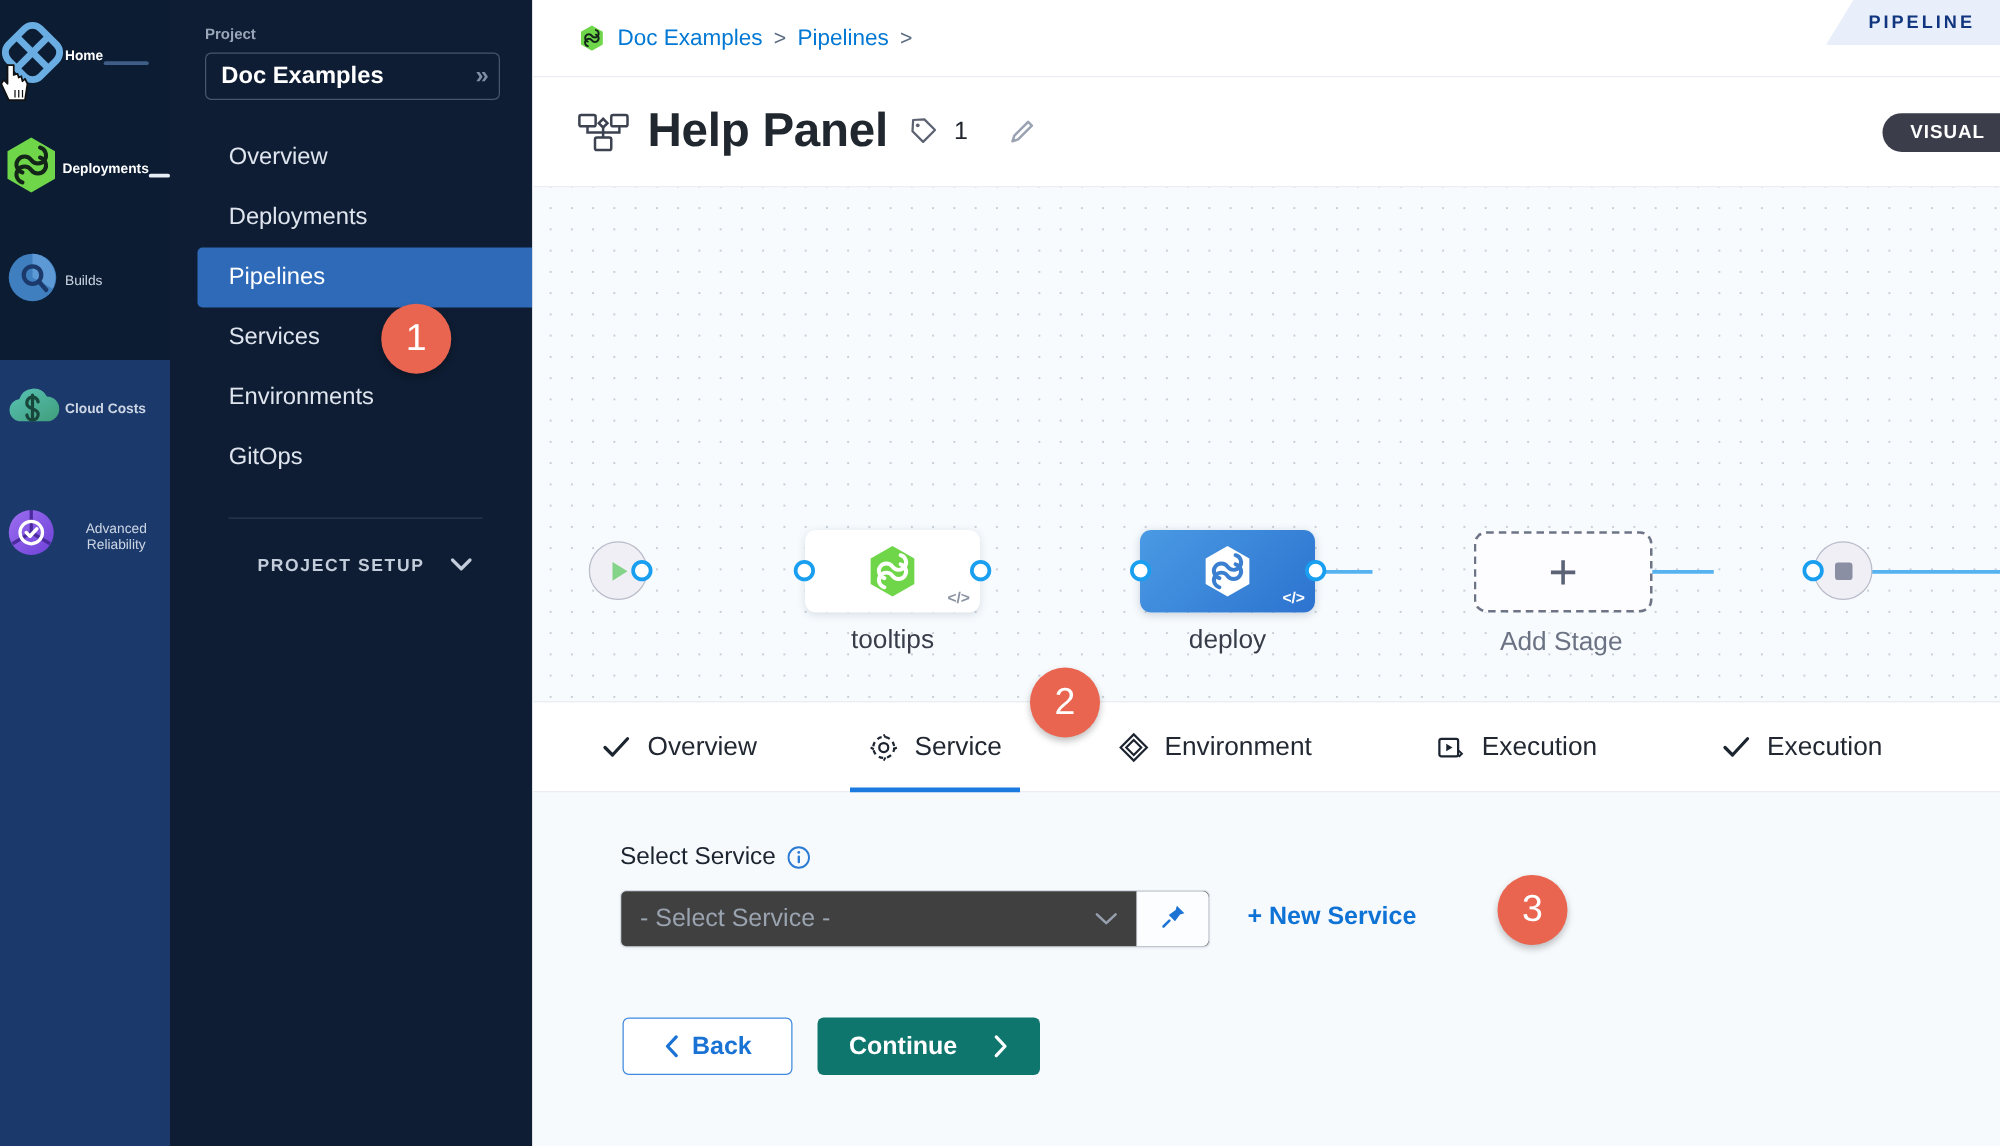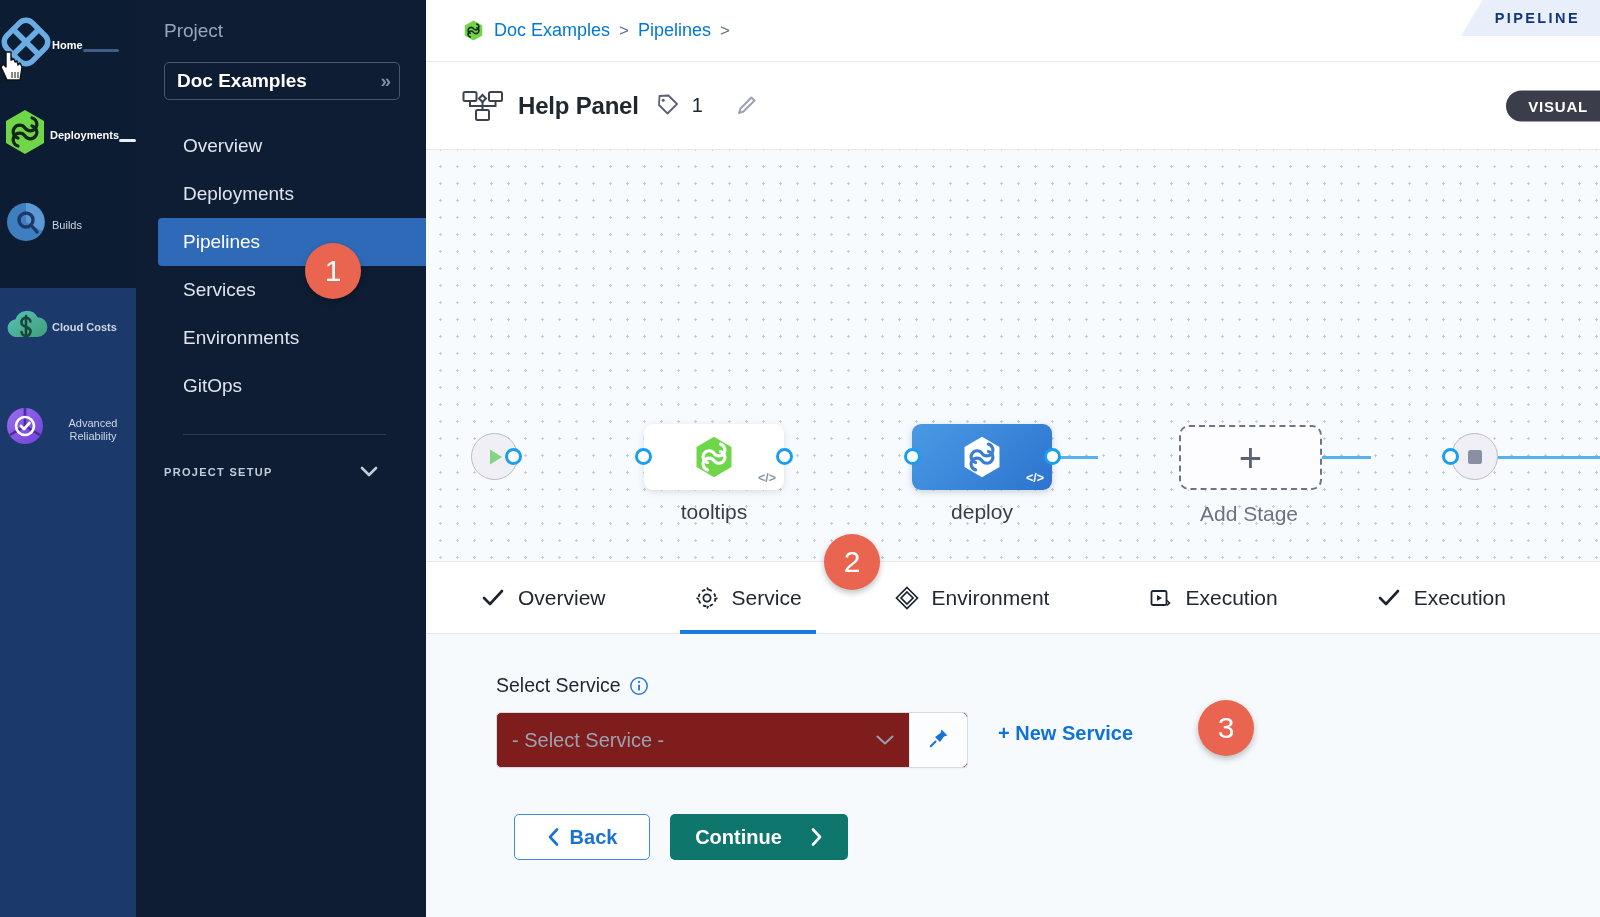--- a/index.html
+++ b/index.html
@@ -48,21 +48,21 @@
   }
 
   
   .projnav {
     width: 290px; flex: 0 0 290px; height: 917px;
     background: #0e1d33;
     position: relative;
     padding-top: 20px;
   }
   .proj-label {
-    color: #9aa6b8; font-size: 19px; padding-left: 28px; margin-bottom: 20px;
+    color: #9aa6b8; font-size: 12px; padding-left: 28px; margin-bottom: 8px; font-weight: bold;
   }
   .proj-select {
     margin: 0 26px 0 28px;
     height: 38px;
     border: 1px solid #46566e;
     border-radius: 5px;
     display: flex; align-items: center; justify-content: space-between;
     padding: 0 11px 0 12px;
     color: #fff; font-size: 19px; font-weight: bold;
   }
@@ -78,24 +78,24 @@
     background: #2e6ab8; color: #fff;
     margin-left: 22px;
     padding-left: 25px;
     border-radius: 4px 0 0 4px;
   }
   .nav-divider {
     height: 1px; background: #2b3a50; margin: 24px 40px 0 47px;
   }
   .proj-setup {
     margin-top: 22px;
-    padding-left: 28px; padding-right: 48px;
+    padding-left: 70px; padding-right: 48px;
     height: 30px;
     display: flex; align-items: center; justify-content: space-between;
-    color: #c3ccda; font-size: 11px; font-weight: bold; letter-spacing: 1.3px;
+    color: #c3ccda; font-size: 14px; font-weight: bold; letter-spacing: 1.3px;
   }
   .proj-setup .cd { color: #c3ccda; font-size: 13px; }
 
   
   .main { flex: 1 1 auto; height: 917px; position: relative; background: #fff; min-width: 0; }
 
   .breadcrumbs {
     height: 62px; display: flex; align-items: center;
     padding-left: 36px; gap: 9px;
     font-size: 18px;
@@ -117,21 +117,21 @@
   }
 
   .pipe-header {
     height: 88px;
     display: flex; align-items: center;
     padding-left: 36px; gap: 14px;
     border-bottom: 1px solid #e6e9ef;
     background: #fff;
     position: relative;
   }
-  .pipe-title { font-size: 24px; font-weight: bold; color: #21272e; letter-spacing: -0.2px;}
+  .pipe-title { font-size: 38px; font-weight: bold; color: #21272e; letter-spacing: -0.2px;}
   .tag-count { font-size: 20px; color: #22272e; margin-left: -2px; }
   .visual-badge {
     position: absolute; right: -18px; top: 50%; transform: translateY(-50%);
     background: #3b3e4a; color: #fff;
     font-size: 15px; font-weight: bold; letter-spacing: 0.8px;
     padding: 7px 30px 7px 22px;
     border-radius: 18px;
   }
 
   
@@ -218,39 +218,39 @@
   
   .formarea { background: #f7fafd; height: calc(917px - 62px - 88px - 412px - 72px); position: relative; }
   .field-label {
     position: absolute; left: 70px; top: 40px;
     font-size: 19.5px; color: #1c2430;
     display: flex; align-items: center; gap: 8px;
   }
   .selwrap {
     position: absolute; left: 70px; top: 78px;
     display: flex; align-items: stretch;
-    border: 1px solid #d5dbe5; border-radius: 5px; background: #7f1d1d;
-    width: 472px; height: 56px;
+    border: 1px solid #d5dbe5; border-radius: 5px; background: #404040;
+    width: 472px; height: 46px;
     box-shadow: 0 1px 2px rgba(30,50,80,.05);
   }
   .selbox {
     flex: 1 1 auto; display: flex; align-items: center; justify-content: space-between;
     padding: 0 14px 0 15px;
     color: #9aa3b0; font-size: 20px;
   }
   .pinbtn {
     width: 58px; border-left: 1px solid #e3e8ef; background: #fcfdff;
     display: flex; align-items: center; justify-content: center;
     border-radius: 0 5px 5px 0;
   }
   .newservice {
     position: absolute; left: 572px; top: 88px;
     color: #0f73d6; font-size: 20px; font-weight: bold;
   }
-  .btnrow { position: absolute; left: 88px; top: 180px; display: flex; gap: 20px; }
+  .btnrow { position: absolute; left: 72px; top: 180px; display: flex; gap: 20px; }
   .btn {
     height: 46px; border-radius: 5px;
     display: flex; align-items: center; justify-content: center; gap: 10px;
     font-size: 20px; font-weight: bold;
     padding: 0 24px;
   }
   .btn.back { background: #fff; color: #1a73d4; border: 1.4px solid #3f8adf; min-width: 136px; }
   .btn.continue { background: #0f766e; color: #fff; min-width: 178px; gap: 28px; }
 
   

